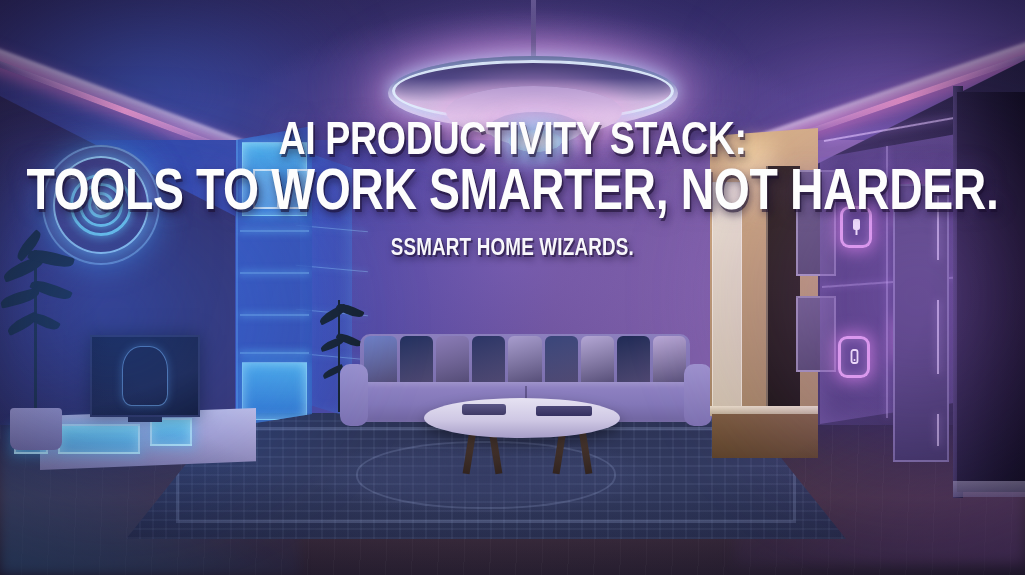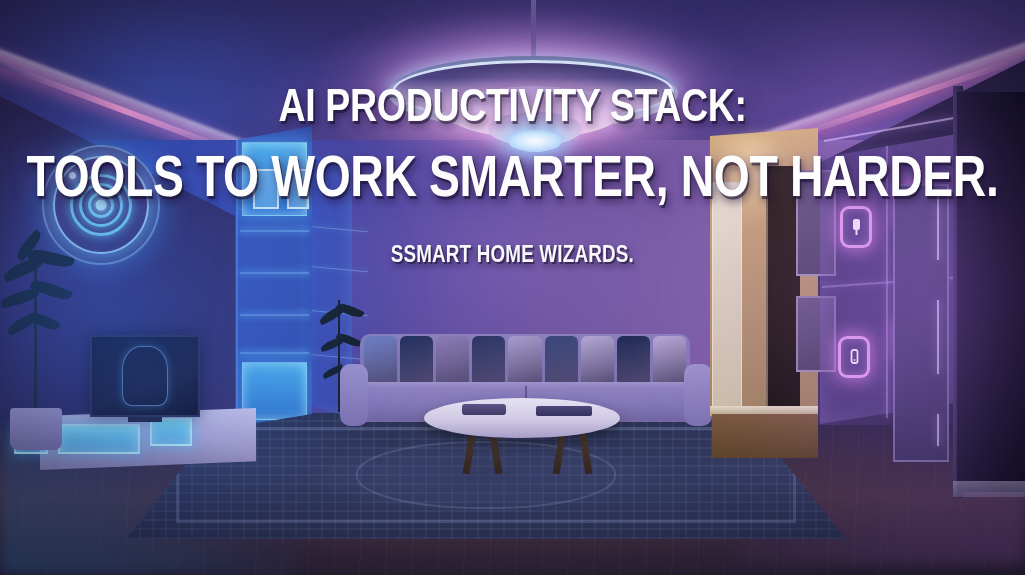--- a/index.html
+++ b/index.html
@@ -489,23 +489,22 @@
   .vignette{
     position:absolute; inset:0; pointer-events:none;
     background:radial-gradient(ellipse 78% 78% at 50% 48%, transparent 52%, rgba(10,6,26,.55) 100%);
   }
 
   
   .overlay{
     position:absolute; inset:0;
     display:flex; flex-direction:column;
     align-items:center; justify-content:flex-start;
-    padding-top:83px;
+    padding-top:116px;
     pointer-events:none;
-    gap:20px;
   }
   .title{
     font-family:"Liberation Sans", sans-serif;
     font-weight:700;
     color:#fdfdfd;
     text-transform:uppercase;
     text-align:center;
     line-height:.93;
     letter-spacing:-0.5px;
     transform:scaleX(.80);

